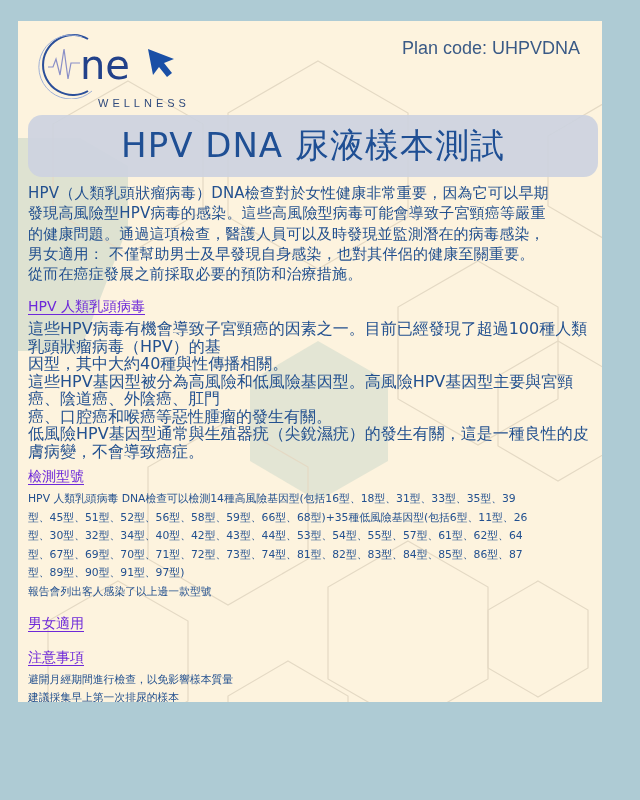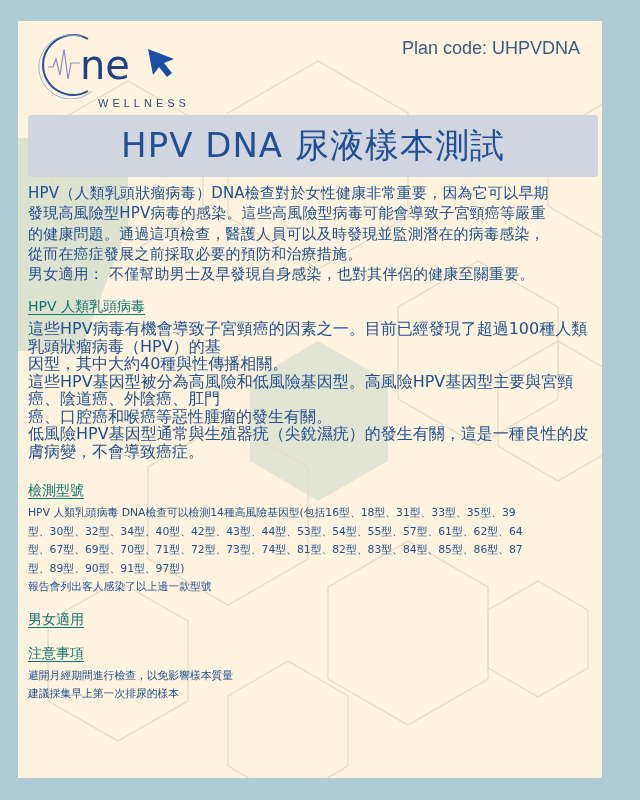--- a/index.html
+++ b/index.html
@@ -5,21 +5,21 @@
     * { box-sizing: border-box; margin: 0; padding: 0; }
     html, body { width: 640px; height: 800px; overflow: hidden; }
     body {
       background: #aecbd4;
       font-family: "DejaVu Sans", "Liberation Sans", sans-serif;
       position: relative;
     }
     .card {
       position: absolute;
       left: 18px; top: 21px;
-      width: 584px; height: 757px;
+      width: 584px; height: 681px;
       background: #fdf3de;
       overflow: hidden;
     }
     .deco { position: absolute; left: 0; top: 0; width: 584px; height: 757px; pointer-events: none; }
 
     .logo { position: absolute; left: 18px; top: 8px; width: 150px; height: 86px; }
     .logo-wellness {
       position: absolute; left: 62px; top: 68px;
       font-family: Liberation Sans, sans-serif;
       font-size: 11px; letter-spacing: 4px; color: #2f4a7d;
@@ -27,38 +27,38 @@
     .plan-code {
       position: absolute; right: 22px; top: 17px;
       font-family: "Liberation Sans", sans-serif;
       font-size: 18px; color: #3a5a86;
     }
 
     .title-bar {
       position: absolute; left: 10px; top: 94px;
       width: 570px; height: 62px;
       background: rgba(205, 210, 224, 0.92);
-      border-radius: 4px;
+      border-radius: 14px;
       display: flex; align-items: center; justify-content: center;
     }
     .title-bar h1 {
       font-family: "DejaVu Sans", sans-serif;
       font-weight: normal;
       font-size: 34px;
       color: #1f4f94;
       letter-spacing: 1px;
     }
 
     .content { position: absolute; left: 10px; top: 162px; width: 568px; color: #22508f; }
     .intro p { font-size: 15px; line-height: 20.3px; letter-spacing: 0.2px; }
     .section { margin-top: 14px; }
     .section h2 {
       font-size: 14px; font-weight: normal;
       text-decoration: underline; text-underline-offset: 3px;
-      color: #0f766e; margin-bottom: 4px;
+      color: #6d28d9; margin-bottom: 4px;
     }
     .section .small p { font-size: 16px; line-height: 17.5px; }
     .section .mid p { font-size: 10.8px; line-height: 18.4px; }
   </style>
 </head>
 <body>
 
 <div class="card">
 
   <svg class="deco" viewBox="0 0 584 757">
@@ -96,39 +96,40 @@
   <div class="title-bar">
     <h1>HPV DNA 尿液樣本測試</h1>
   </div>
 
   <div class="content">
 
     <div class="intro">
       <p>HPV（人類乳頭狀瘤病毒）DNA檢查對於女性健康非常重要，因為它可以早期</p>
       <p>發現高風險型HPV病毒的感染。這些高風險型病毒可能會導致子宮頸癌等嚴重</p>
       <p>的健康問題。通過這項檢查，醫護人員可以及時發現並監測潛在的病毒感染，</p>
+      <p>男女適用： 不僅幫助男士及早發現自身感染，也對其伴侶的健康至關重要。</p>
       <p>從而在癌症發展之前採取必要的預防和治療措施。</p>
-      <p>男女適用： 不僅幫助男士及早發現自身感染，也對其伴侶的健康至關重要。</p>
     </div>
 
     <div class="section" style="margin-top:14px;">
       <h2>HPV 人類乳頭病毒</h2>
       <div class="small">
         <p>這些HPV病毒有機會導致子宮頸癌的因素之一。目前已經發現了超過100種人類乳頭狀瘤病毒（HPV）的基</p>
         <p>因型，其中大約40種與性傳播相關。</p>
         <p>這些HPV基因型被分為高風險和低風險基因型。高風險HPV基因型主要與宮頸癌、陰道癌、外陰癌、肛門</p>
         <p>癌、口腔癌和喉癌等惡性腫瘤的發生有關。</p>
         <p>低風險HPV基因型通常與生殖器疣（尖銳濕疣）的發生有關，這是一種良性的皮膚病變，不會導致癌症。</p>
       </div>
     </div>
 
-    <div class="section" style="margin-top:22px;">
+    <div class="section" style="margin-top:8px;">
       <h2>檢測型號</h2>
       <div class="mid">
         <p>HPV 人類乳頭病毒 DNA檢查可以檢測14種高風險基因型(包括16型、18型、31型、33型、35型、39</p>
+        <p>型、45型、51型、52型、56型、58型、59型、66型、68型)+35種低風險基因型(包括6型、11型、26</p>
         <p>型、30型、32型、34型、40型、42型、43型、44型、53型、54型、55型、57型、61型、62型、64</p>
         <p>型、67型、69型、70型、71型、72型、73型、74型、81型、82型、83型、84型、85型、86型、87</p>
         <p>型、89型、90型、91型、97型)</p>
         <p>報告會列出客人感染了以上邊一款型號</p>
       </div>
     </div>
 
     <div class="section" style="margin-top:14px;">
       <h2>男女適用</h2>
     </div>

